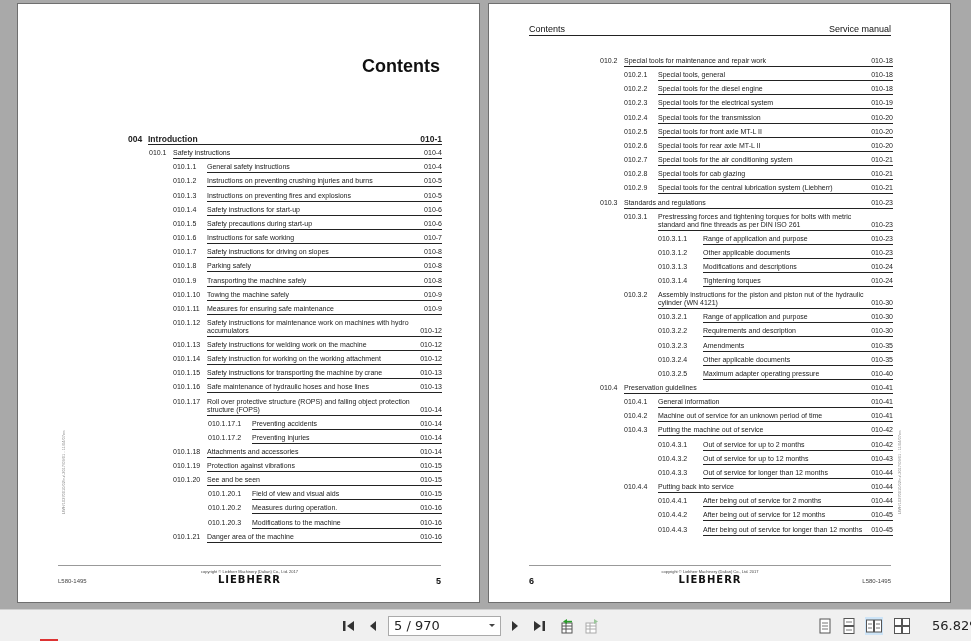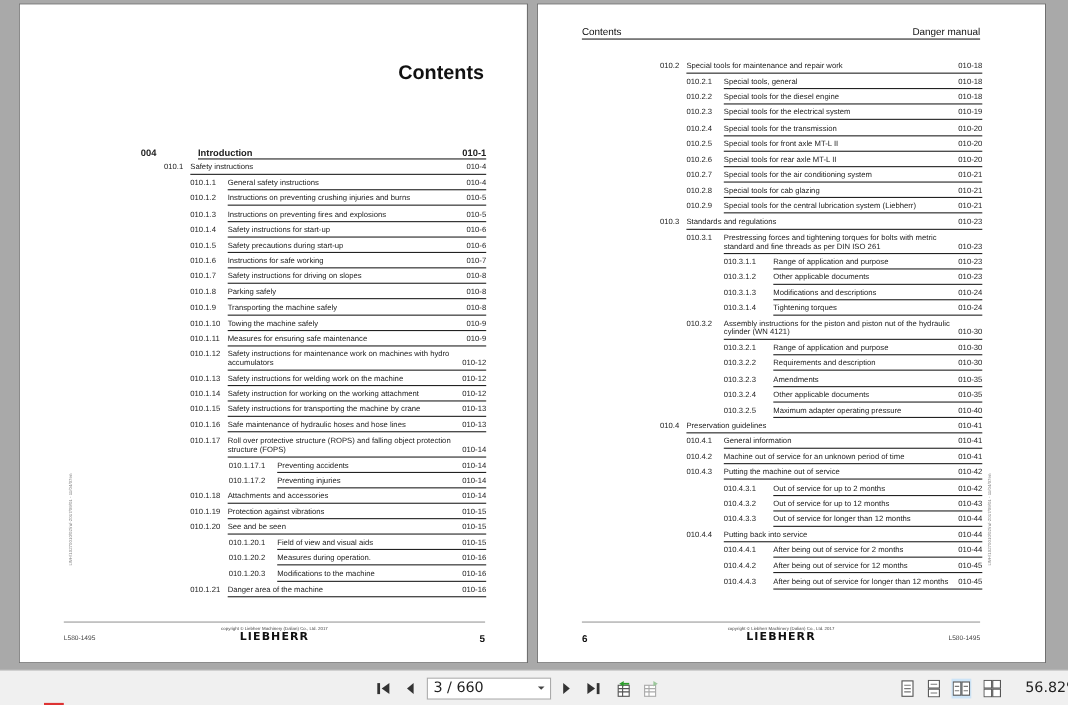--- a/index.html
+++ b/index.html
@@ -15,21 +15,21 @@
 
   .run-head { position: absolute; left: 40px; right: 59px; top: 18px; height: 14px; border-bottom: 1px solid #222; font-size: 9px; }
   .run-head .l { position: absolute; left: 0; top: 2px; }
   .run-head .r { position: absolute; right: 0; top: 2px; }
 
   .toc-row { position: absolute; font-size: 7px; line-height: 8px; color: #222; }
   .toc-row .num { position: absolute; top: 0; }
   .toc-row .txt { position: absolute; top: 0; border-bottom: 1.5px solid #222; }
   .toc-row .pg { position: absolute; right: 0; top: 0; }
   .toc-row.lvl0 { font-size: 8.5px; font-weight: bold; }
-  .toc-row.lvl0 .txt { border-bottom: 1.5px solid #222; margin-left: 32px; }
+  .toc-row.lvl0 .txt { border-bottom: 1.5px solid #222; }
 
   .footer { position: absolute; left: 40px; right: 38px; top: 561px; height: 30px; border-top: 1px solid #999; }
   .page-right .footer { left: 40px; right: 59px; }
   .footer .copyright { position: absolute; left: 0; right: 0; top: 3px; text-align: center; font-size: 4px; color: #444; }
   .footer .logo { position: absolute; left: 0; right: 0; top: 8px; text-align: center; font-size: 10px; font-weight: bold; letter-spacing: 1px; color: #111; font-family: "DejaVu Sans", sans-serif; }
   .footer .code { position: absolute; top: 12px; font-size: 6px; color: #444; }
   .footer .pno { position: absolute; top: 10px; font-size: 9px; font-weight: bold; }
 
   .side-id { position: absolute; top: 425px; width: 6px; height: 85px; font-size: 4px; color: #888; writing-mode: vertical-rl; transform: rotate(180deg); white-space: nowrap; overflow: hidden; }
 
@@ -196,21 +196,21 @@
       <div class="code" style="left:0;">L580-1495</div>
       <div class="copyright">copyright © Liebherr Machinery (Dalian) Co., Ltd. 2017</div>
       <div class="logo">LIEBHERR</div>
       <div class="pno" style="right:0;">5</div>
     </div>
   </div>
 
   <div class="page page-right">
     <div class="run-head">
       <span class="l">Contents</span>
-      <span class="r">Danger manual</span>
+      <span class="r">Service manual</span>
     </div>
     <div id="right-toc">
         <div class="toc-row lvl1" style="left: 111px; top: 53px; width: 293px; height: 11px;">
           <span class="num" style="left: 0px;">010.2</span>
           <span class="txt" style="left: 24px; right: 0px; height: 10px;"><span>Special tools for maintenance and repair work</span></span>
           <span class="pg">010-18</span>
         </div>
         <div class="toc-row lvl2" style="left: 135px; top: 67.15px; width: 269px; height: 11px;">
           <span class="num" style="left: 0px;">010.2.1</span>
           <span class="txt" style="left: 34px; right: 0px; height: 10px;"><span>Special tools, general</span></span>
@@ -395,21 +395,21 @@
   </div>
   <div class="tb-btn" style="left:364px;">
     <span>
       <svg width="12" height="14" viewBox="0 0 12 14">
           <polygon points="9,2 3,7 9,12" fill="#333"></polygon>
         </svg>
     </span>
   </div>
 
   <div class="page-select">
-    <span>3 / 660</span>
+    <span>5 / 970</span>
     <span class="arrow"></span>
   </div>
 
   <div class="tb-btn" style="left:506px;">
     <span>
       <svg width="12" height="14" viewBox="0 0 12 14">
           <polygon points="3,2 9,7 3,12" fill="#333"></polygon>
         </svg>
     </span>
   </div>

